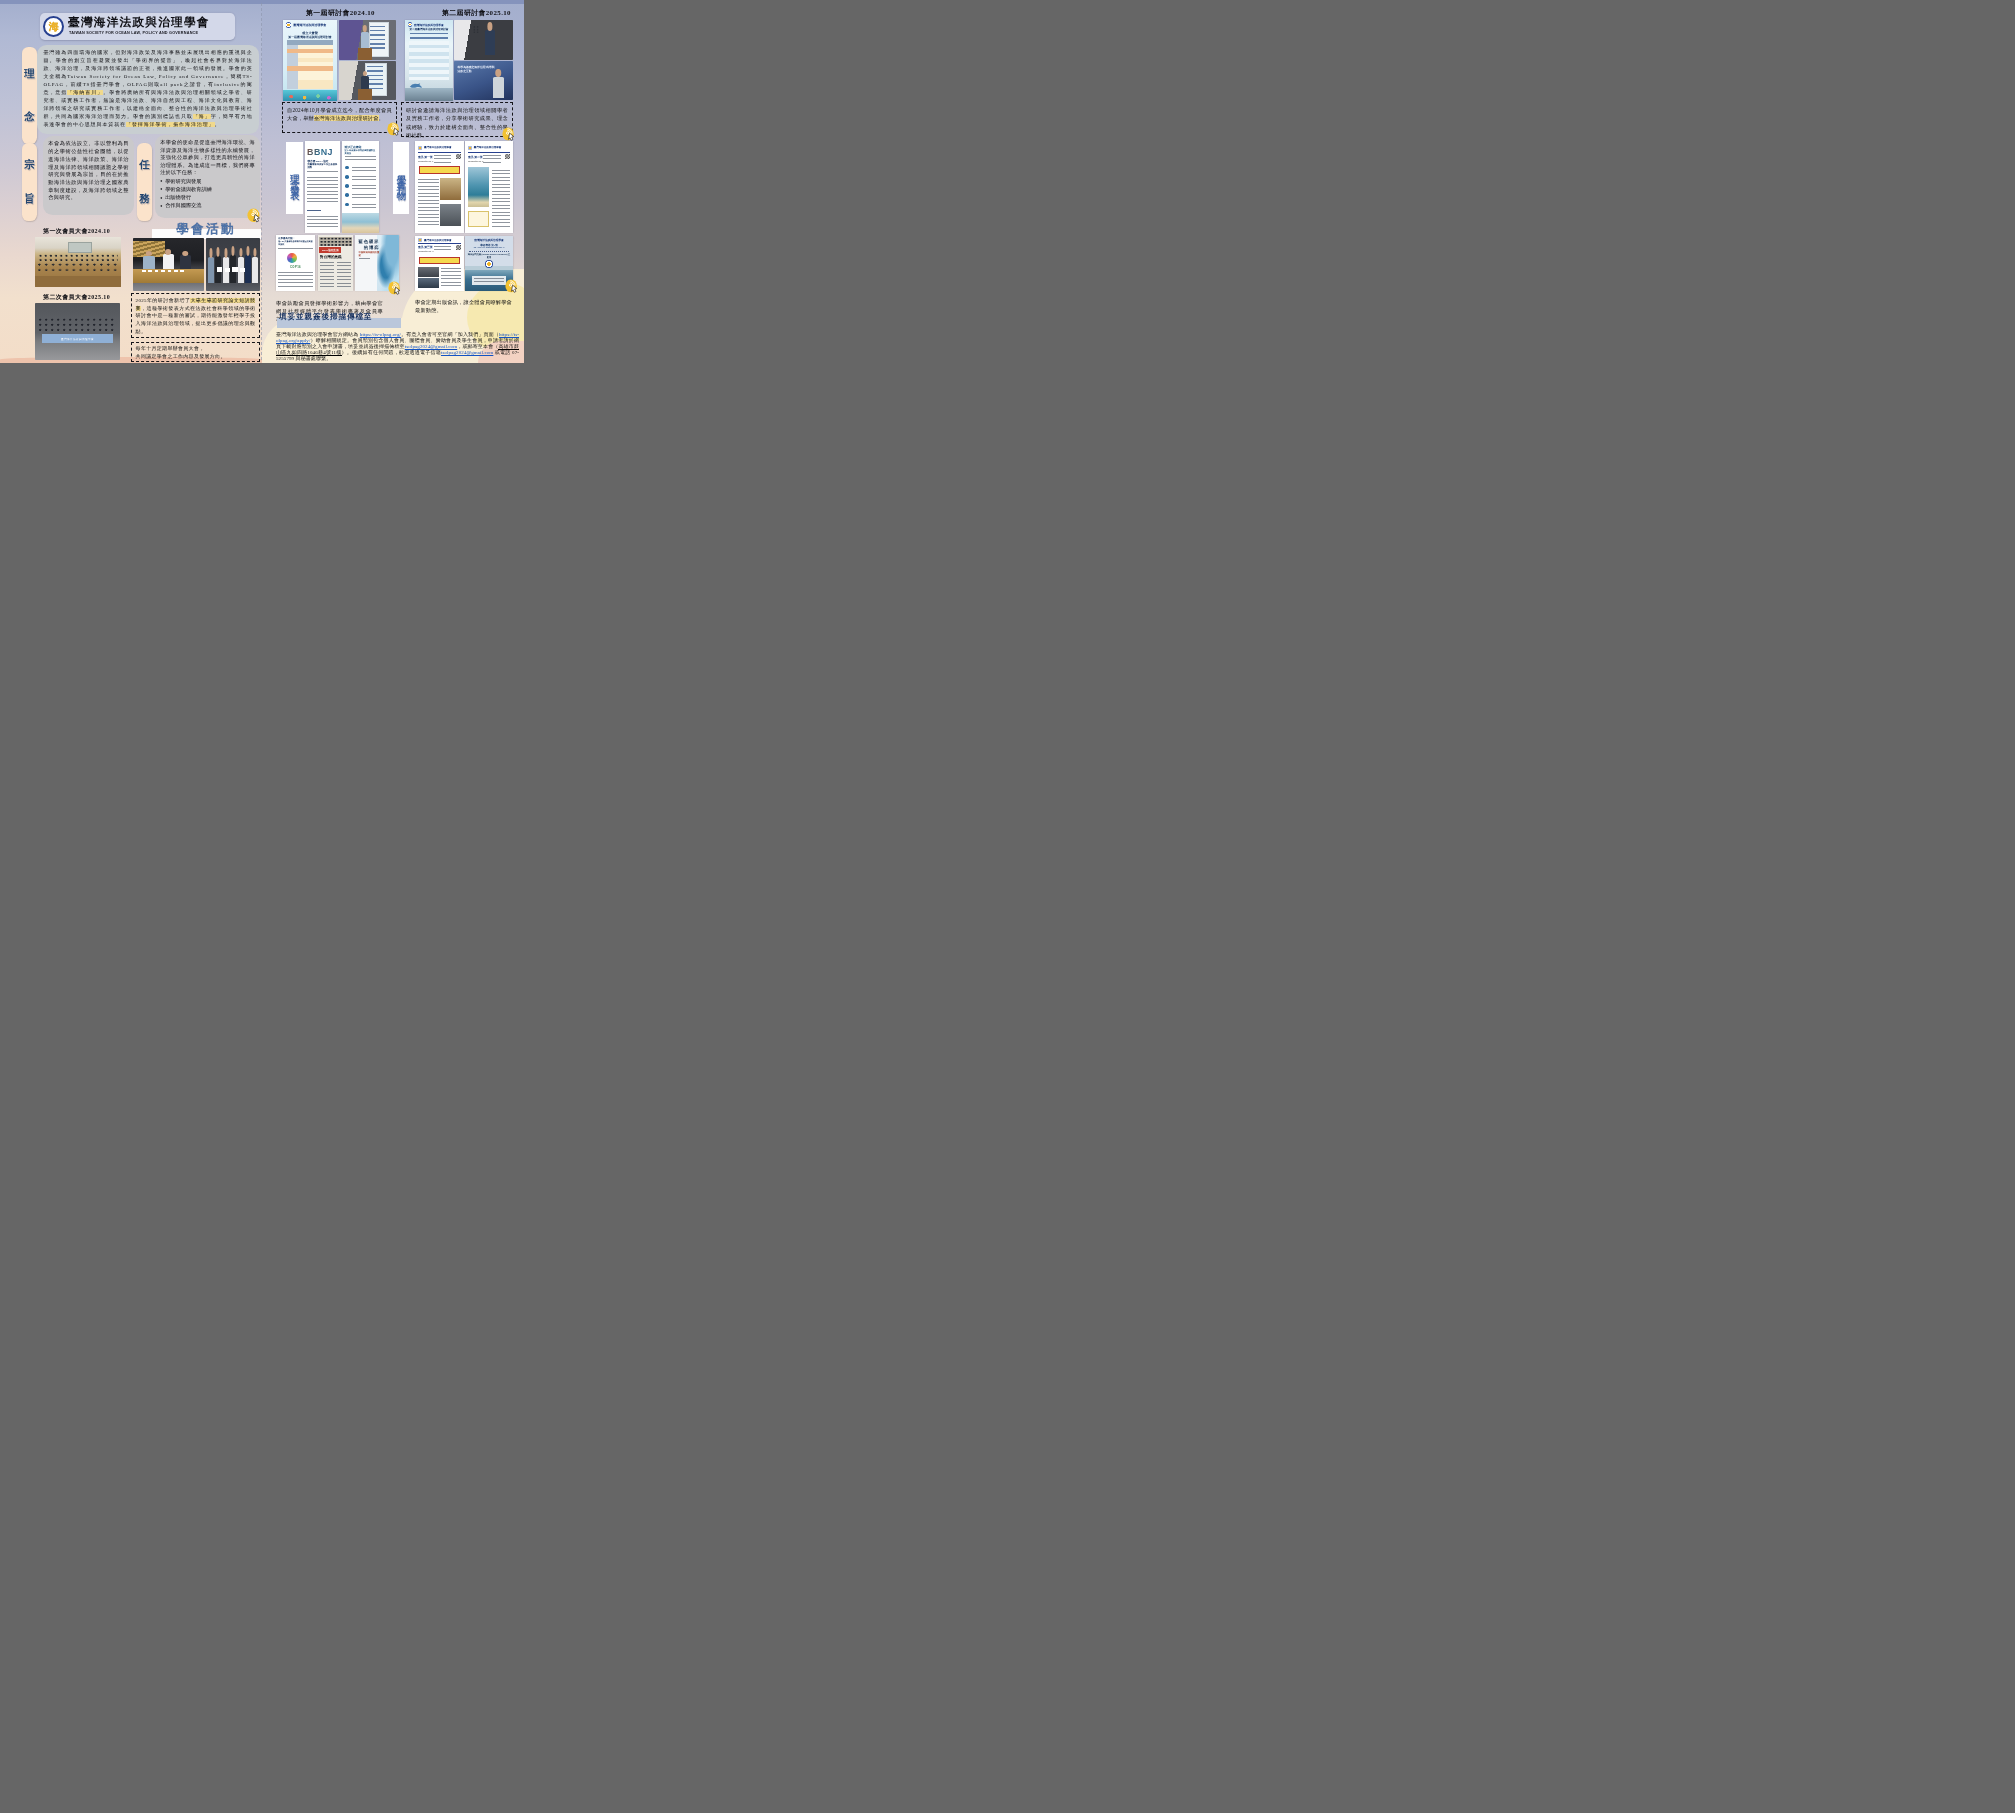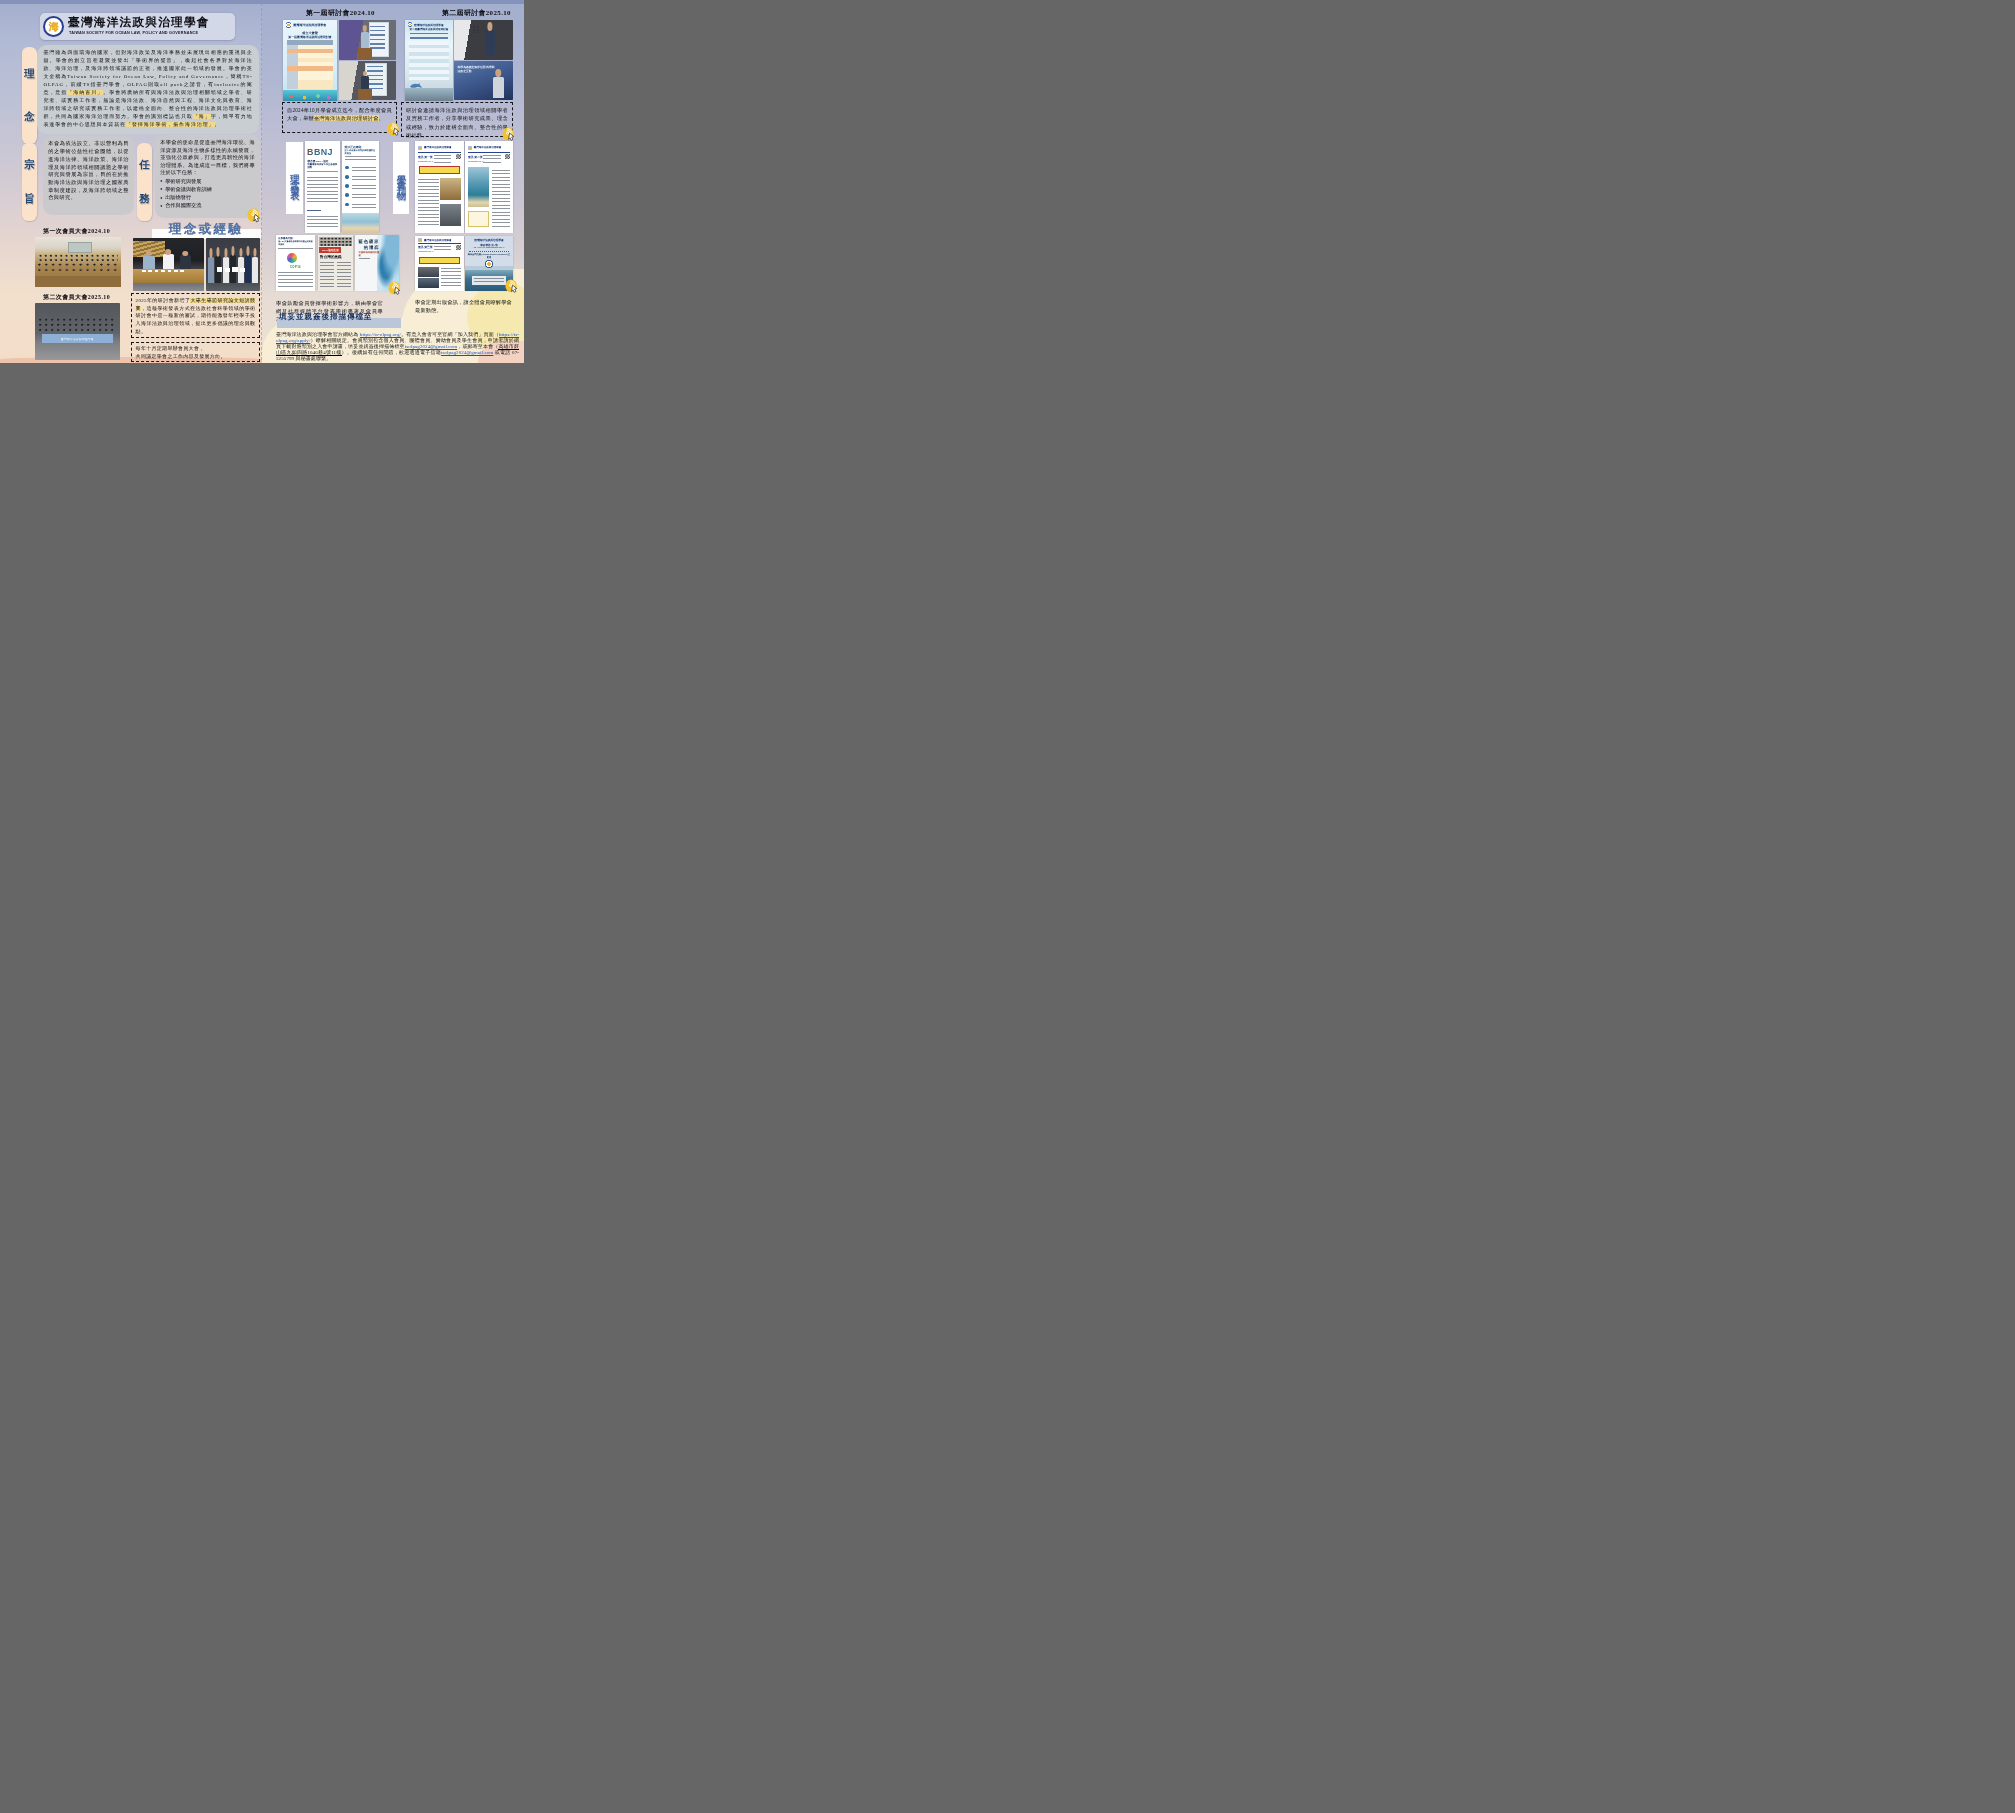--- a/index.html
+++ b/index.html
@@ -114,21 +114,21 @@
   </div>
   <div class="abs hd-cn" style="left:43px;top:293px;font-size:6px;letter-spacing:0.4px;">第二次會員大會2025.10</div>
   <div class="photo" style="left:35px;top:303px;width:85px;height:57px;background:linear-gradient(180deg,#54575c 0%,#606368 52%,#7b7d80 68%,#98999c 100%);">
     <div class="crowd" style="left:3%;top:26%;width:94%;height:26%;background-size:6px 5.2px;"></div>
     <div class="abs" style="left:8%;top:54%;width:84%;height:17%;background:#8fb0d6;display:flex;align-items:center;justify-content:center;">
       <span style="font-size:2.6px;color:#fff;white-space:nowrap;letter-spacing:0.4px;">臺灣海洋法政與治理學會</span>
     </div>
   </div>
 
   <div class="abs" style="left:152px;top:229px;width:109px;height:9.7px;background:rgba(255,255,255,.93);"></div>
-  <div class="abs" style="left:153px;top:221px;width:106px;text-align:center;font-weight:bold;font-size:12.5px;letter-spacing:2.4px;color:#4d72a7;text-shadow:0.4px 0.4px 0.4px rgba(30,50,90,.3);">理念或經驗</div>
+  <div class="abs" style="left:153px;top:221px;width:106px;text-align:center;font-weight:bold;font-size:12.5px;letter-spacing:2.4px;color:#4d72a7;text-shadow:0.4px 0.4px 0.4px rgba(30,50,90,.3);">學會活動</div>
   <div class="photo" style="left:133px;top:238px;width:71px;height:53px;background:linear-gradient(180deg,#26272b 0%,#1e1f23 42%,#3a3b40 55%,#8a8c92 100%);">
     <div class="abs" style="left:0;top:6%;width:45%;height:30%;background:repeating-linear-gradient(165deg,#caa45c 0 2px,#8f7338 2px 4px);"></div>
     <div class="fg" style="left:14%;top:34%;width:17%;height:26%;background:#9db3c9;"></div>
     <div class="fg" style="left:42%;top:31%;width:16%;height:29%;background:#f2f2f4;"></div>
     <div class="fg" style="left:66%;top:33%;width:15%;height:27%;background:#2e3340;"></div>
     <div class="abs" style="left:0;top:58%;width:100%;height:26%;background:linear-gradient(180deg,#c49a52,#a07a36);"></div>
     <div class="abs" style="left:12%;top:60%;width:60%;height:5%;background:repeating-linear-gradient(90deg,#fff 0 3.6px,rgba(0,0,0,0) 3.6px 6.4px);"></div>
   </div>
   <div class="photo" style="left:206px;top:238px;width:54px;height:53px;background:linear-gradient(180deg,#3a3d44 0%,#43464d 78%,#5b5f66 100%);">
     <div class="fg" style="left:3%;top:36%;width:11%;height:48%;background:#7f95ad;"></div>

